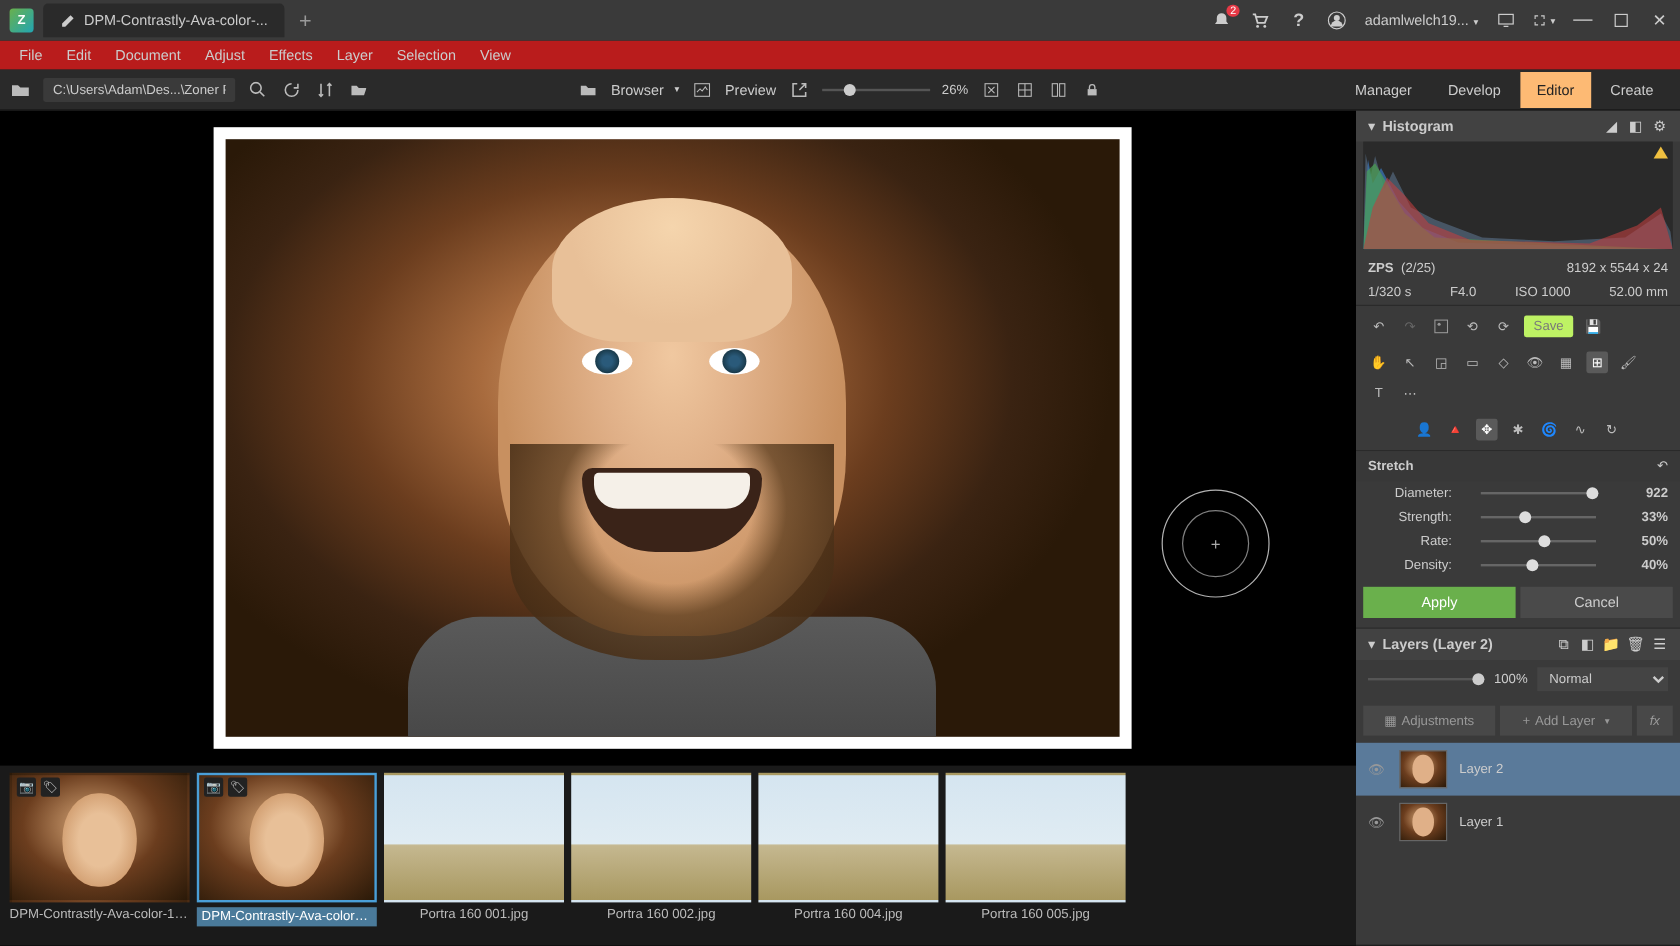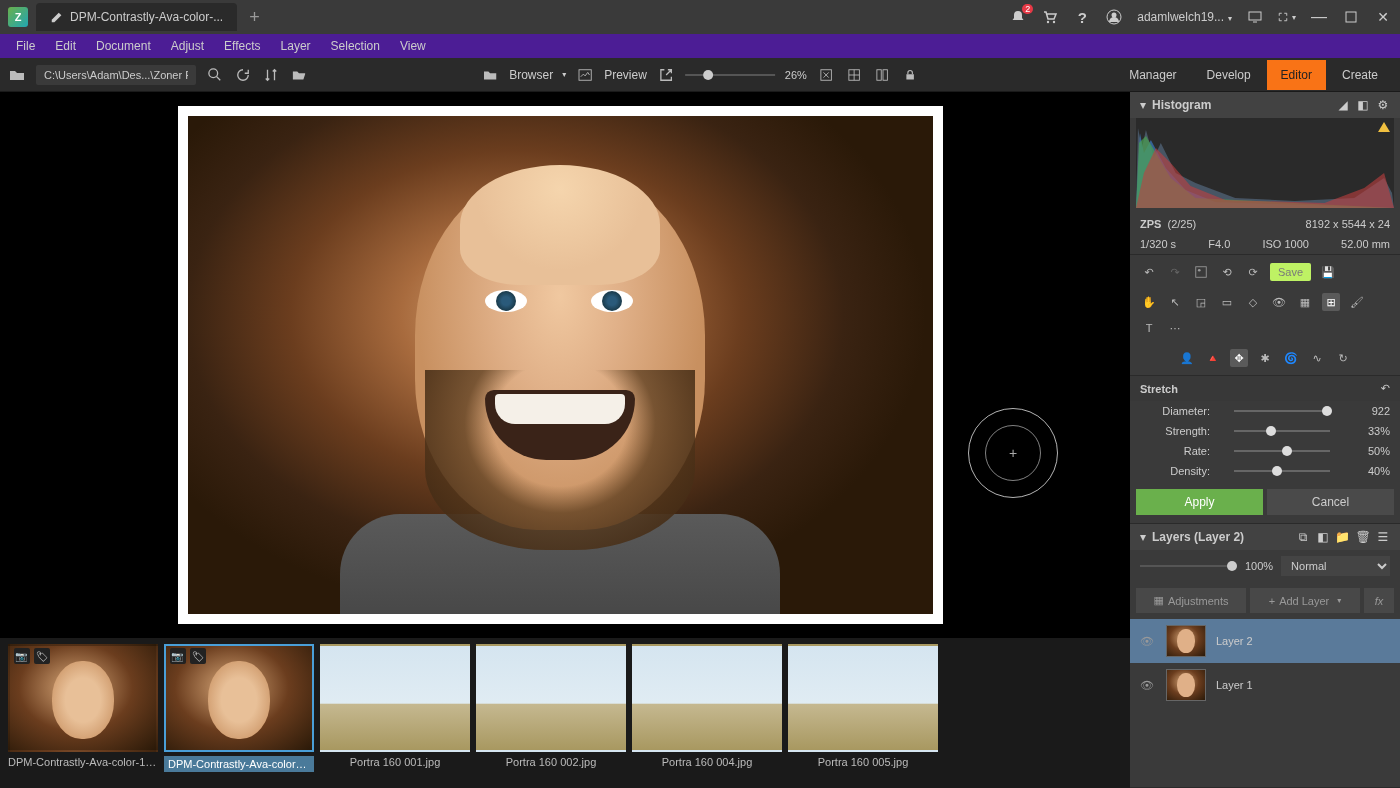--- a/index.html
+++ b/index.html
@@ -6,33 +6,33 @@
 body { background: #1e1e1e; color: #ccc; width: 1400px; height: 788px; overflow: hidden; font-size: 12px; display: flex; flex-direction: column; }
 .titlebar { height: 34px; background: #3a3a3a; display: flex; align-items: center; padding: 0 8px; }
 .app-logo { width: 20px; height: 20px; background: linear-gradient(135deg,#6ab04c,#22a6b3); border-radius: 3px; margin-right: 8px; display:flex;align-items:center;justify-content:center;font-size:11px;font-weight:bold;color:#fff;}
 .tab { background: #2a2a2a; padding: 7px 14px; border-radius: 4px 4px 0 0; margin-right: 4px; display: flex; align-items: center; gap: 6px; font-size: 12px; }
 .tab-edit-icon { width:14px;height:14px;display:inline-block; }
 .tab-add { color: #999; font-size: 18px; padding: 0 8px; cursor: pointer; }
 .title-right { margin-left: auto; display: flex; align-items: center; gap: 14px; }
 .title-right .ico { width: 18px; height: 18px; position: relative; cursor: pointer; display:flex;align-items:center;justify-content:center;color:#ccc;}
 .badge { position: absolute; top: -4px; right: -6px; background: #e63946; color: #fff; font-size: 9px; border-radius: 6px; padding: 0 3px; }
 .user-label { font-size: 12px; color: #ccc; }
-.menubar { height: 24px; background: #4c1d95; display: flex; align-items: center; padding: 0 8px; gap: 4px; font-size: 12px; }
+.menubar { height: 24px; background: #b91c1c; display: flex; align-items: center; padding: 0 8px; gap: 4px; font-size: 12px; }
 .menubar span { padding: 3px 8px; cursor: pointer; }
 .toolbar { height: 34px; background: #2a2a2a; display: flex; align-items: center; padding: 0 8px; gap: 10px; border-bottom: 1px solid #1a1a1a; }
 .path-input { background: #3a3a3a; color: #ccc; border: none; padding: 4px 8px; font-size: 11px; width: 160px; border-radius: 2px; }
 .tb-ico { width: 18px; height: 18px; cursor: pointer; display:flex;align-items:center;justify-content:center;color:#bbb;}
 .center-tools { position:absolute; left:50%; transform:translateX(-50%); display: flex; align-items: center; gap: 10px; }
 .browser-btn, .preview-btn { display: flex; align-items: center; gap: 5px; font-size: 12px; cursor: pointer; }
 .zoom-slider { width: 90px; height: 2px; background: #555; position: relative; }
 .zoom-slider .handle { width: 10px; height: 10px; background: #ccc; border-radius: 50%; position: absolute; top: -4px; left: 18px; }
 .zoom-val { font-size: 11px; }
 .module-tabs { margin-left: auto; display: flex; gap: 2px; }
 .module-tab { padding: 8px 14px; font-size: 12px; cursor: pointer; color:#ccc;}
-.module-tab.active { background: #f97316; color: #222; font-weight: 500; }
+.module-tab.active { background: #fdba74; color: #222; font-weight: 500; }
 .main { flex: 1; display: flex; min-height: 0; }
 .canvas-area { flex: 1; display: flex; flex-direction: column; background: #000; min-width: 0; }
 .viewport { flex: 1; display: flex; align-items: center; justify-content: center; position: relative; }
 .photo-frame { width: 765px; height: 518px; background: #fff; padding: 10px; position: relative; left:-5px;}
 .photo { width: 100%; height: 100%; background: radial-gradient(ellipse 55% 60% at 44% 40%, #d9a97a 0%, #a86b3e 28%, #6b3d1e 55%, #3a2312 80%, #2a1908 100%); position: relative; overflow: hidden; }
 .head { position:absolute; left:50%; top:47%; transform:translate(-50%,-50%); width:290px; height:360px; background:radial-gradient(ellipse at 50% 35%, #f0c8a0 0%, #e0b088 30%, #c89060 70%); border-radius: 46% 46% 42% 42%; }
 .forehead { position:absolute; top:-5px; left:50%; transform:translateX(-50%); width:200px; height:120px; background:radial-gradient(ellipse at 50% 20%, #f5d5ad 0%, #e8c098 60%); border-radius:50% 50% 30% 30%;}
 .eye { position:absolute; width:42px; height:22px; background:#fff; border-radius:50%; top:120px; }
 .eye.l { left:70px; } .eye.r { right:72px; }
 .iris { position:absolute; width:20px; height:20px; background:radial-gradient(circle,#2a5a7a 30%,#1a3a4a 70%); border-radius:50%; top:1px; left:11px;}
@@ -64,21 +64,21 @@
 .meta-row { display: flex; justify-content: space-between; padding: 4px 10px; font-size: 11px; color: #ccc; }
 .tool-icons-row { display: flex; gap: 8px; padding: 6px 10px; flex-wrap: wrap; justify-content: flex-start; }
 .tool-ico { width: 18px; height: 18px; cursor: pointer; display:flex;align-items:center;justify-content:center;color:#bbb; border-radius:2px;}
 .tool-ico.active { background:#5a5a5a; color:#fff;}
 .save-btn { background:#bef264; padding:3px 8px; color:#7a7a7a; border-radius:2px; font-size:11px;}
 .stretch-header { display:flex; align-items:center; justify-content:space-between; padding:6px 10px; background:#383838;}
 .param-row { display: flex; align-items: center; padding: 4px 10px; gap: 24px; }
 .param-label { width: 70px; text-align: right; font-size: 11px; color: #ccc; }
 .param-slider { flex: 1; height: 2px; background: #666; position: relative; }
 .param-slider .knob { width: 10px; height: 10px; background: #ddd; border-radius: 50%; position: absolute; top: -4px; }
-.param-val { width: 36px; text-align: right; font-size: 11px; }
+.param-val { width: 36px; text-align: right; font-size: 11px; font-weight: bold; }
 .action-row { display: flex; gap: 4px; padding: 8px 6px; }
 .action-btn { flex: 1; text-align: center; padding: 6px; font-size: 12px; cursor: pointer; }
 .action-btn.apply { background: #6ab04c; color: #fff; }
 .action-btn.cancel { background: #4a4a4a; color: #ccc; }
 .layer-opacity-row { display:flex; align-items:center; padding:6px 10px; gap:8px;}
 .layer-opacity-row .sl { flex:1; height:2px; background:#555; position:relative;}
 .layer-opacity-row .sl .k { width:10px;height:10px;background:#ccc;border-radius:50%;position:absolute;top:-4px;right:0;}
 .blend-select { background:#444; border:none; color:#ccc; padding:3px 6px; font-size:11px; flex:1;}
 .layer-buttons-row { display:flex; padding:6px; gap:4px;}
 .layer-btn { flex:1; background:#484848; padding:6px; text-align:center; font-size:11px; color:#999; display:flex;align-items:center;justify-content:center;gap:4px;}

